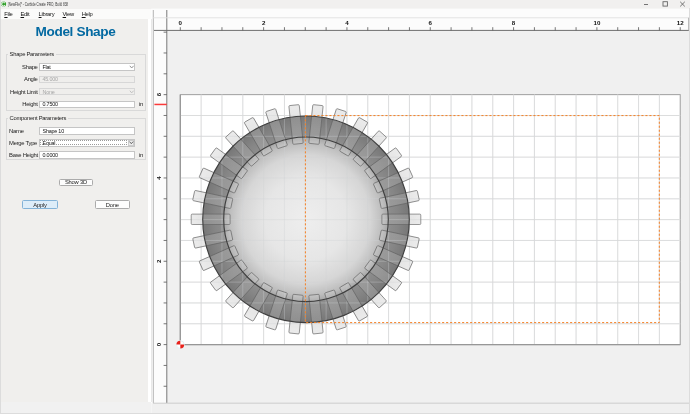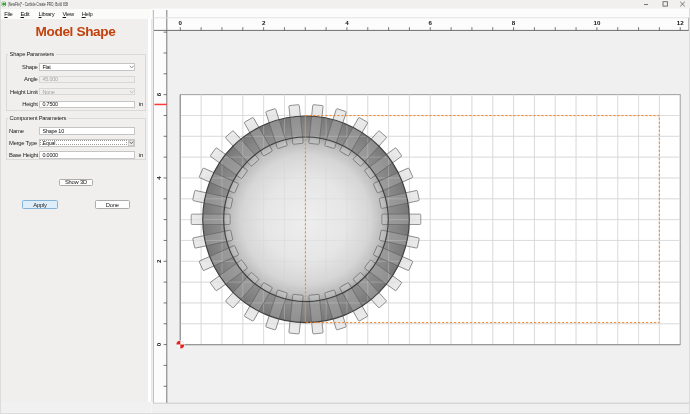--- a/index.html
+++ b/index.html
@@ -37,21 +37,21 @@
     <span class="abs" style="left:4.3px;top:2px;"><u>F</u>ile</span>
     <span class="abs" style="left:20.5px;top:2px;"><u>E</u>dit</span>
     <span class="abs" style="left:38.6px;top:2px;"><u>L</u>ibrary</span>
     <span class="abs" style="left:62.6px;top:2px;"><u>V</u>iew</span>
     <span class="abs" style="left:81.7px;top:2px;"><u>H</u>elp</span>
   </div>
 
   <div class="abs" style="left:0;top:18.8px;width:148.2px;height:383.6px;background:#f0efed;"></div>
   <div class="abs" style="left:151.4px;top:19px;width:1px;height:383.4px;background:#c9c9c9;"></div>
   <div class="abs" style="left:0;top:402.4px;width:151.4px;height:11.6px;background:#f1f1f1;"></div>
-  <div class="abs" style="left:0;top:24.3px;width:151px;text-align:center;font-size:13.6px;font-weight:bold;color:#c2410c;letter-spacing:-0.35px;">Model Shape</div>
+  <div class="abs" style="left:0;top:24.3px;width:151px;text-align:center;font-size:13.6px;font-weight:bold;color:#0369a1;letter-spacing:-0.35px;">Model Shape</div>
 
   <div class="grp" style="left:6.1px;top:54.1px;width:140.3px;height:56.9px;"></div>
   <div class="glabel" style="left:7.6px;top:51.3px;">Shape Parameters</div>
   <div class="lbl" style="left:0;top:63.8px;width:37.6px;text-align:right;">Shape</div>
   <div class="field" style="left:38.9px;top:63.4px;width:96px;height:7.2px;">Flat</div>
   <div class="lbl" style="left:0;top:76.3px;width:37.6px;text-align:right;">Angle</div>
   <div class="field dis" style="left:38.9px;top:75.9px;width:96px;height:7.2px;">45.000</div>
   <div class="lbl" style="left:0;top:88.7px;width:37.6px;text-align:right;">Height Limit</div>
   <div class="field dis" style="left:38.9px;top:88.3px;width:96px;height:7.2px;">None</div>
   <div class="lbl" style="left:0;top:101.1px;width:37.6px;text-align:right;">Height</div>

